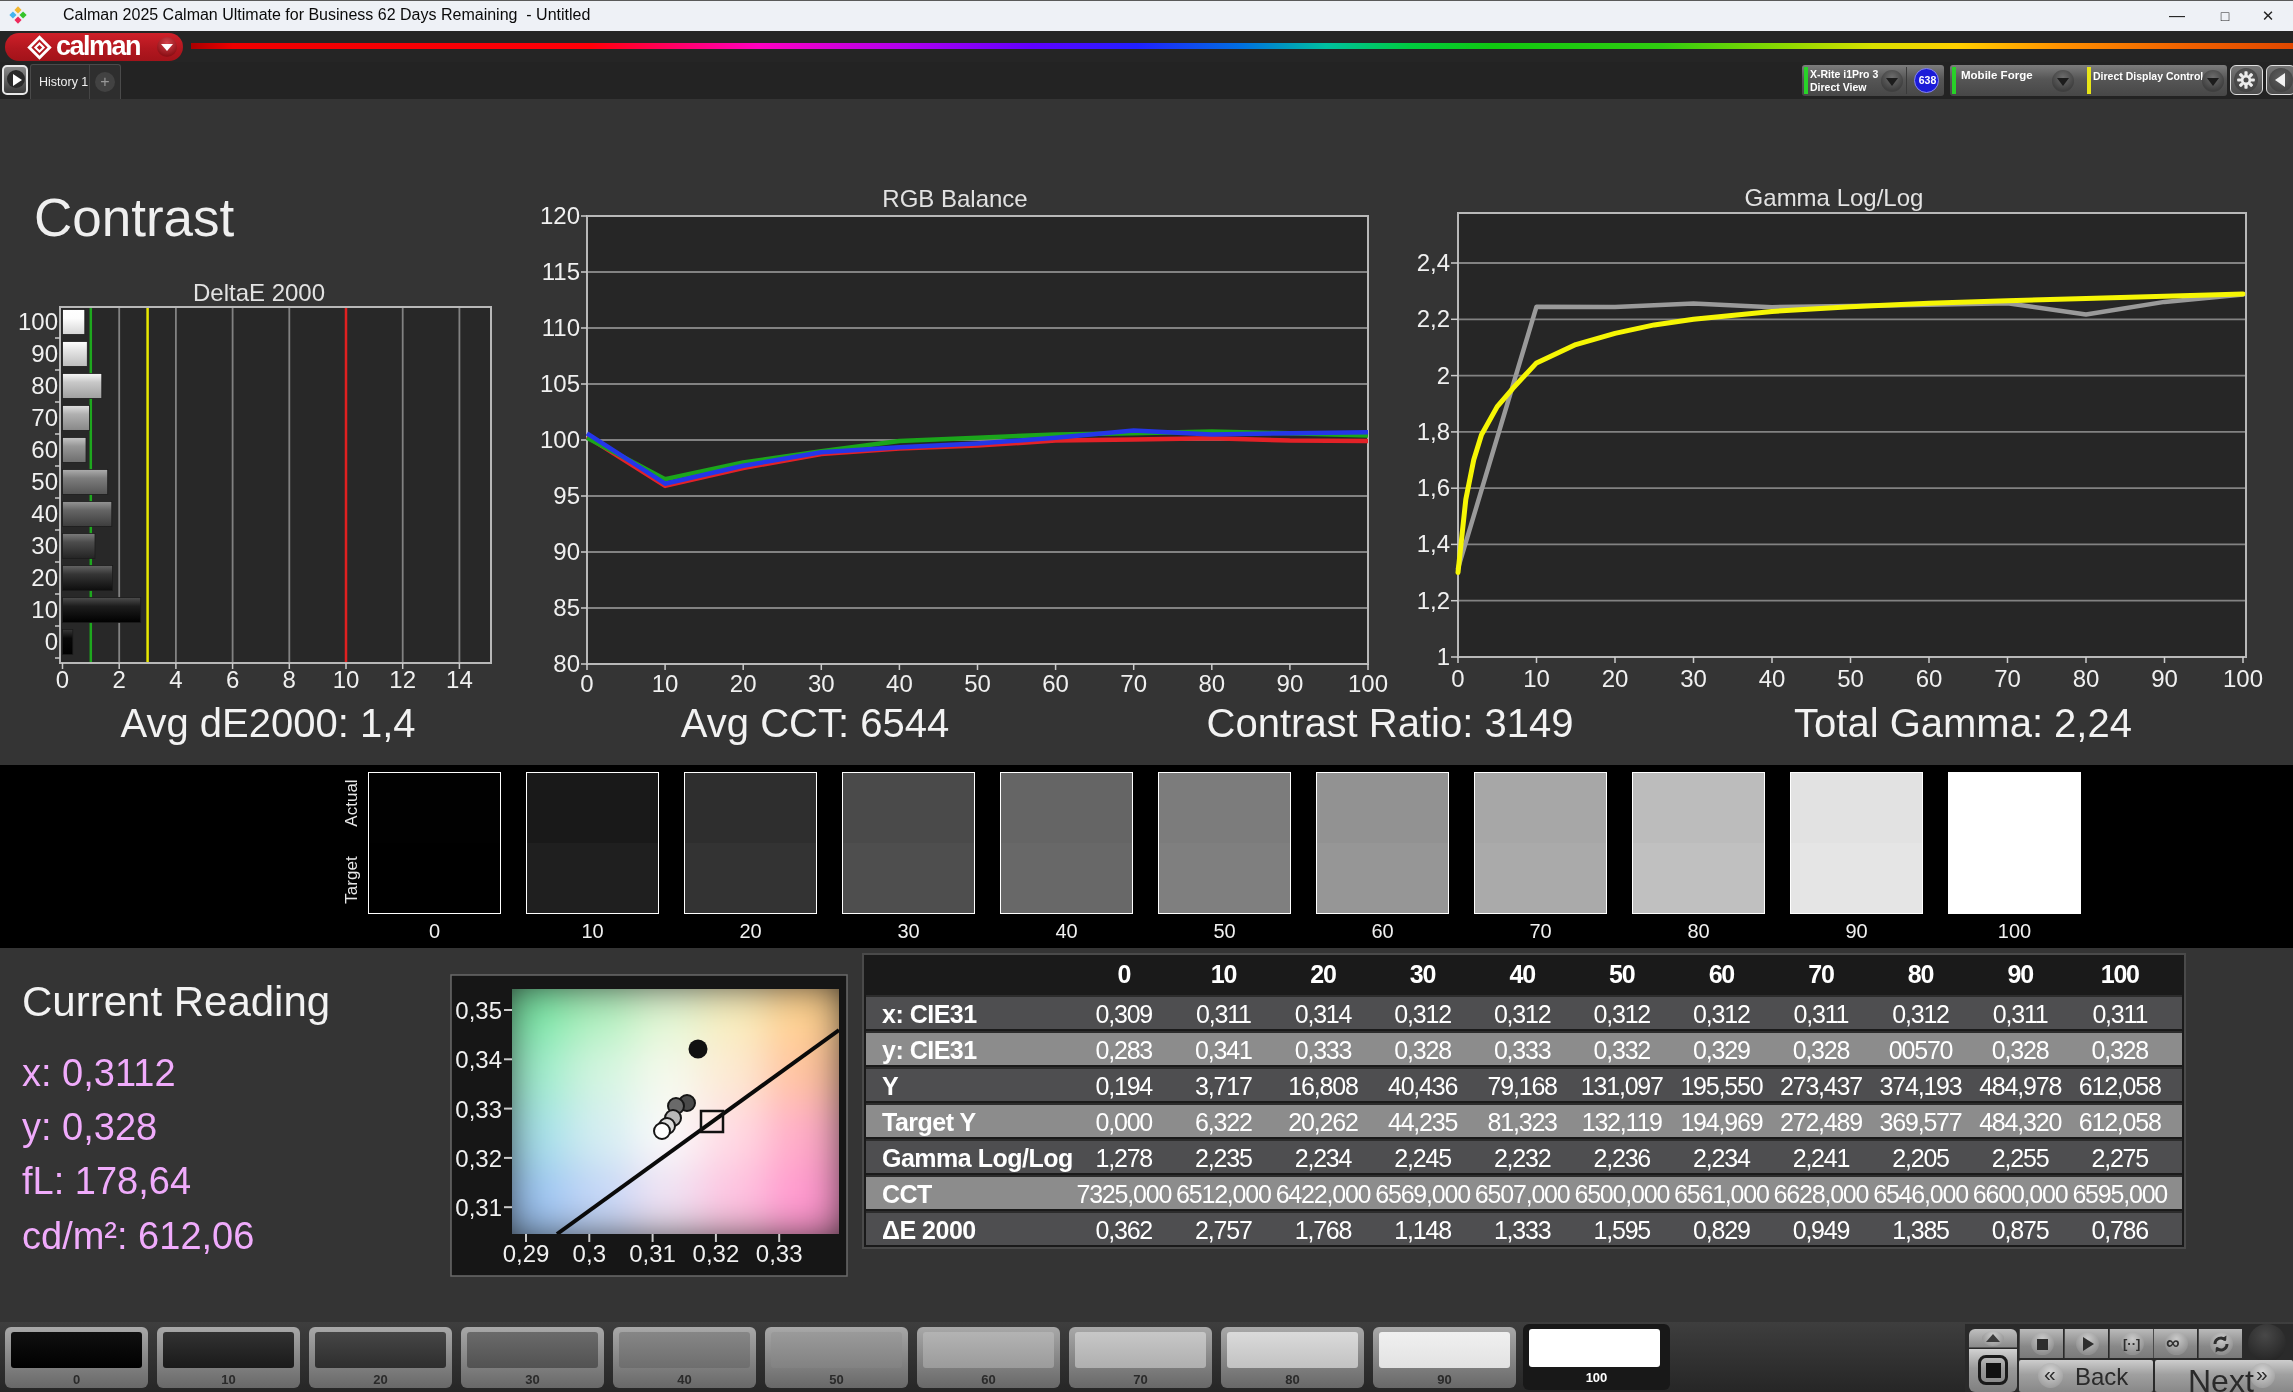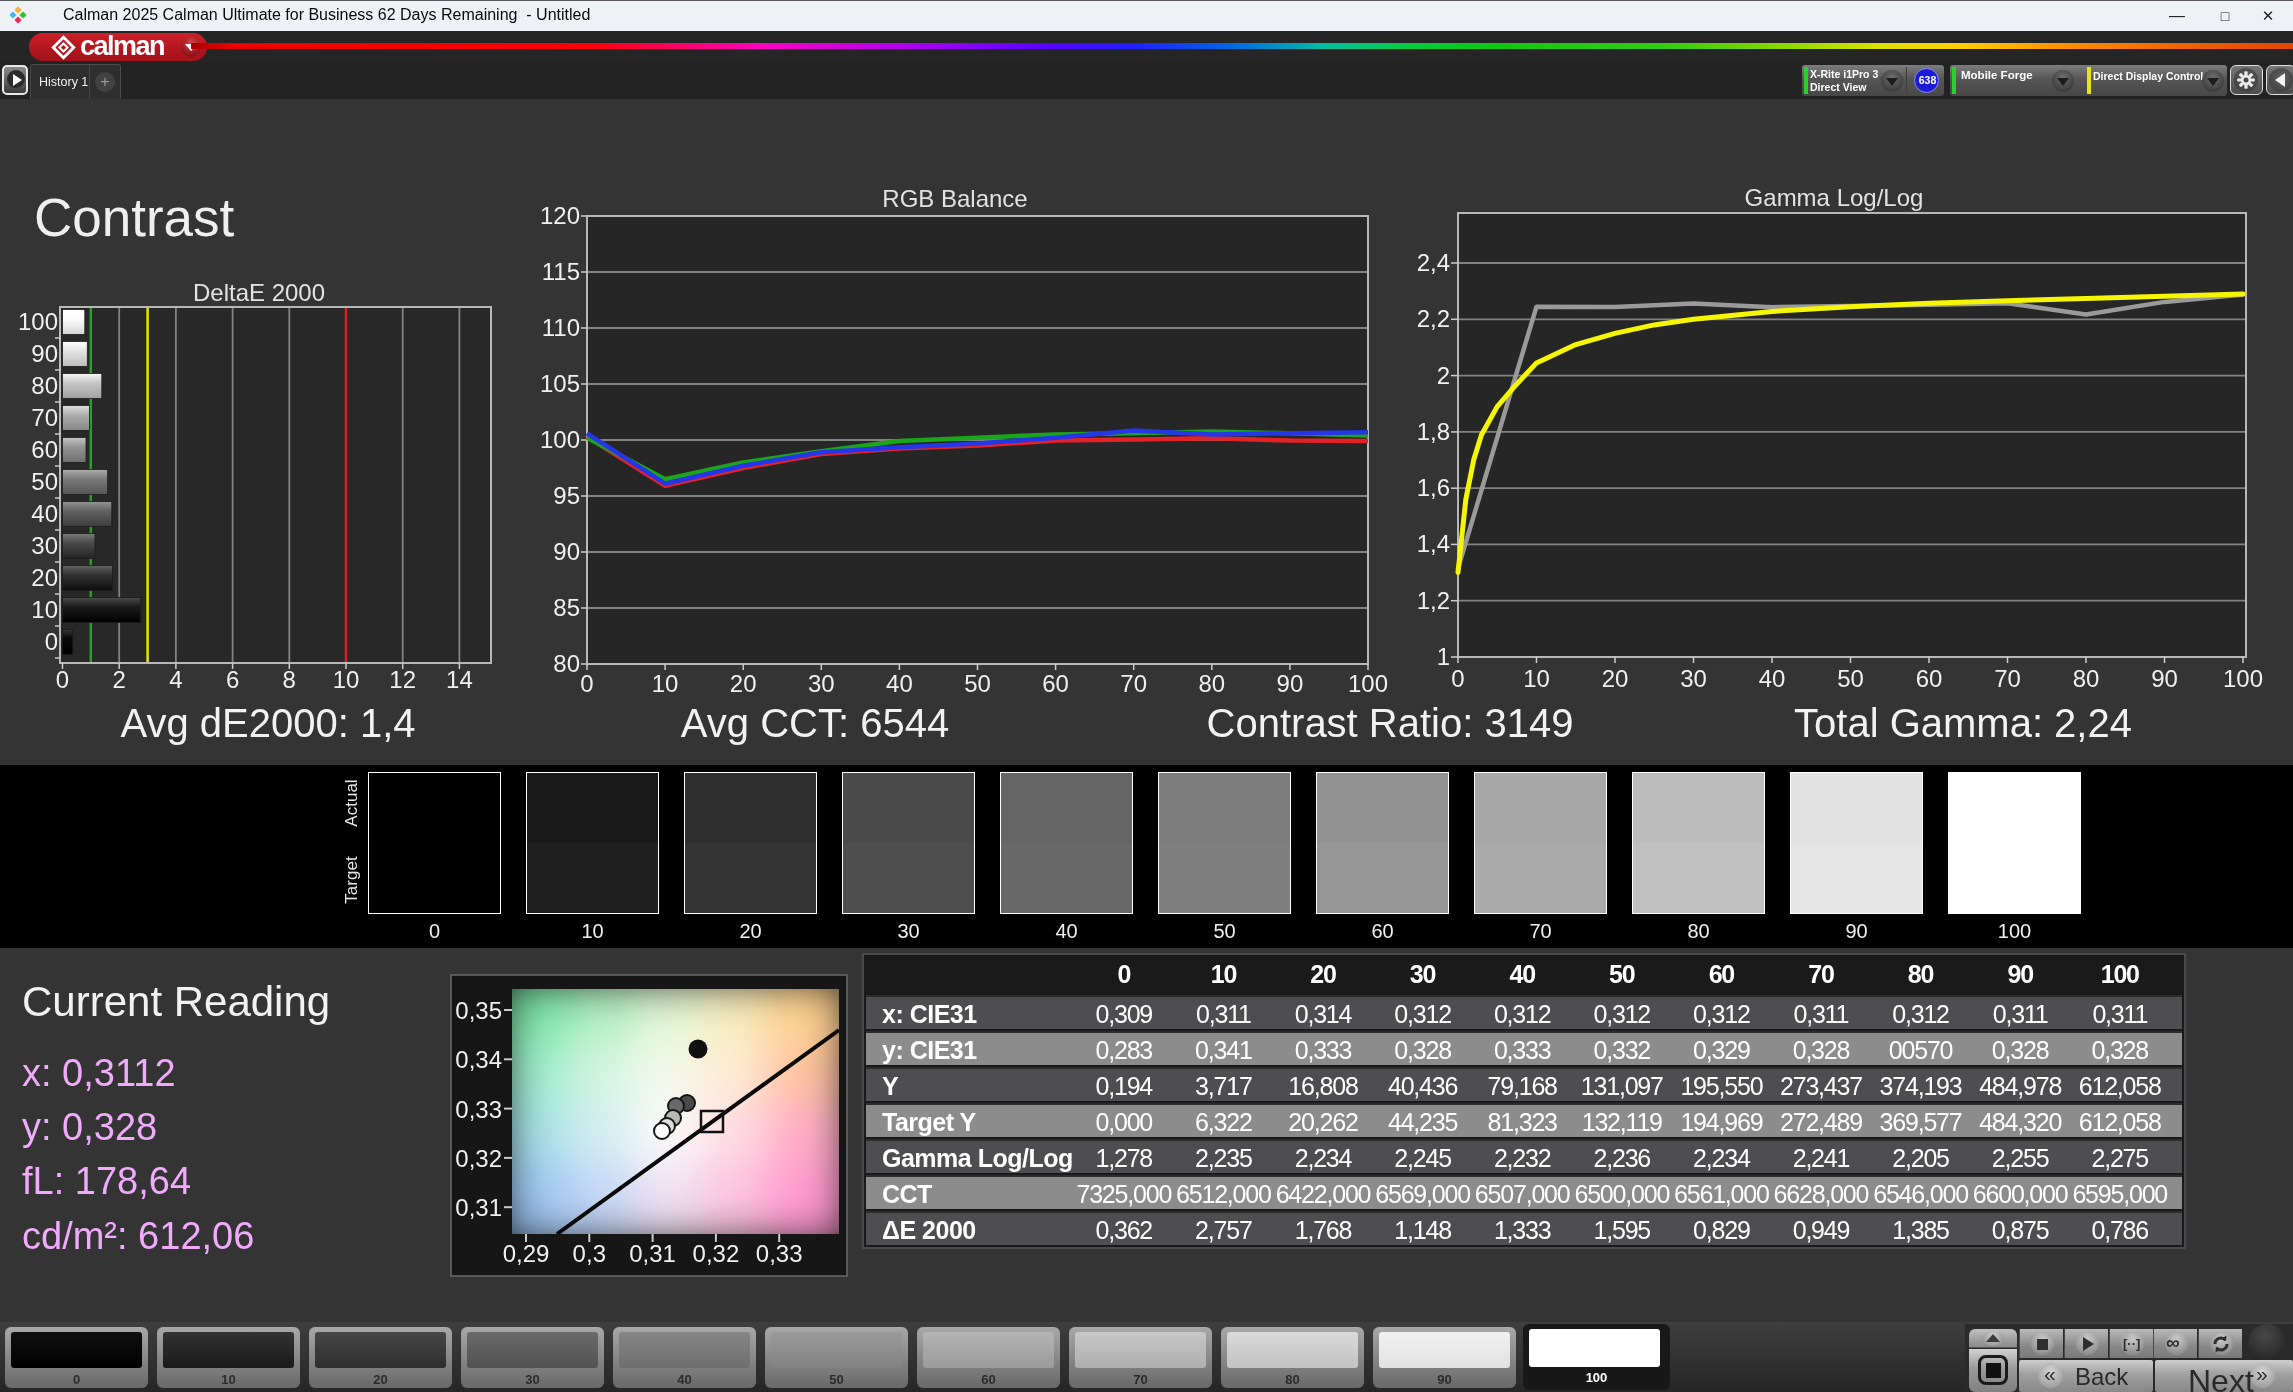--- a/index.html
+++ b/index.html
@@ -11,21 +11,21 @@
 
 #titlebar { left:0; top:0; width:2293px; height:31px;
   background:#eef1f6; border-top:1px solid #5a5a5a; }
 #titletext { left:63px; top:6px; font-size:16px; color:#0a0a0a; }
 .winbtn { top:4px; width:30px; height:24px; font-size:16px; color:#222;
   text-align:center; line-height:24px; }
 
 
 #logorow { left:0; top:31px; width:2293px; height:31px; background:#252525; }
 #calbtn { left:5px; top:2px; width:178px; height:28px; border-radius:14px;
-  background:linear-gradient(#cf2029,#b2171f 55%,#a2131a);margin-left:24px; }
+  background:linear-gradient(#cf2029,#b2171f 55%,#a2131a); }
 #calbtn .word { left:51px; top:-2px; color:#fff; font-size:27px; font-weight:700;
   letter-spacing:-1.5px; }
 #rainbow { left:191px; top:12px; width:2102px; height:6px;
   background:linear-gradient(90deg,#a80000 0%, #ee0000 2%, #ff0008 19%, #ff00c0 27%,
    #b000f0 34%, #6000ff 40%, #2020ff 45%, #0070e0 50%, #00c0a0 54%, #00cc40 58%,
    #10c810 62%, #30cc10 70%, #90d800 76%, #d8e000 80%, #ffd000 84%, #ff9000 89%,
    #f06000 95%, #e04800 100%); }
 
 
 #tabrow { left:0; top:62px; width:2293px; height:37px; background:#232323; }

